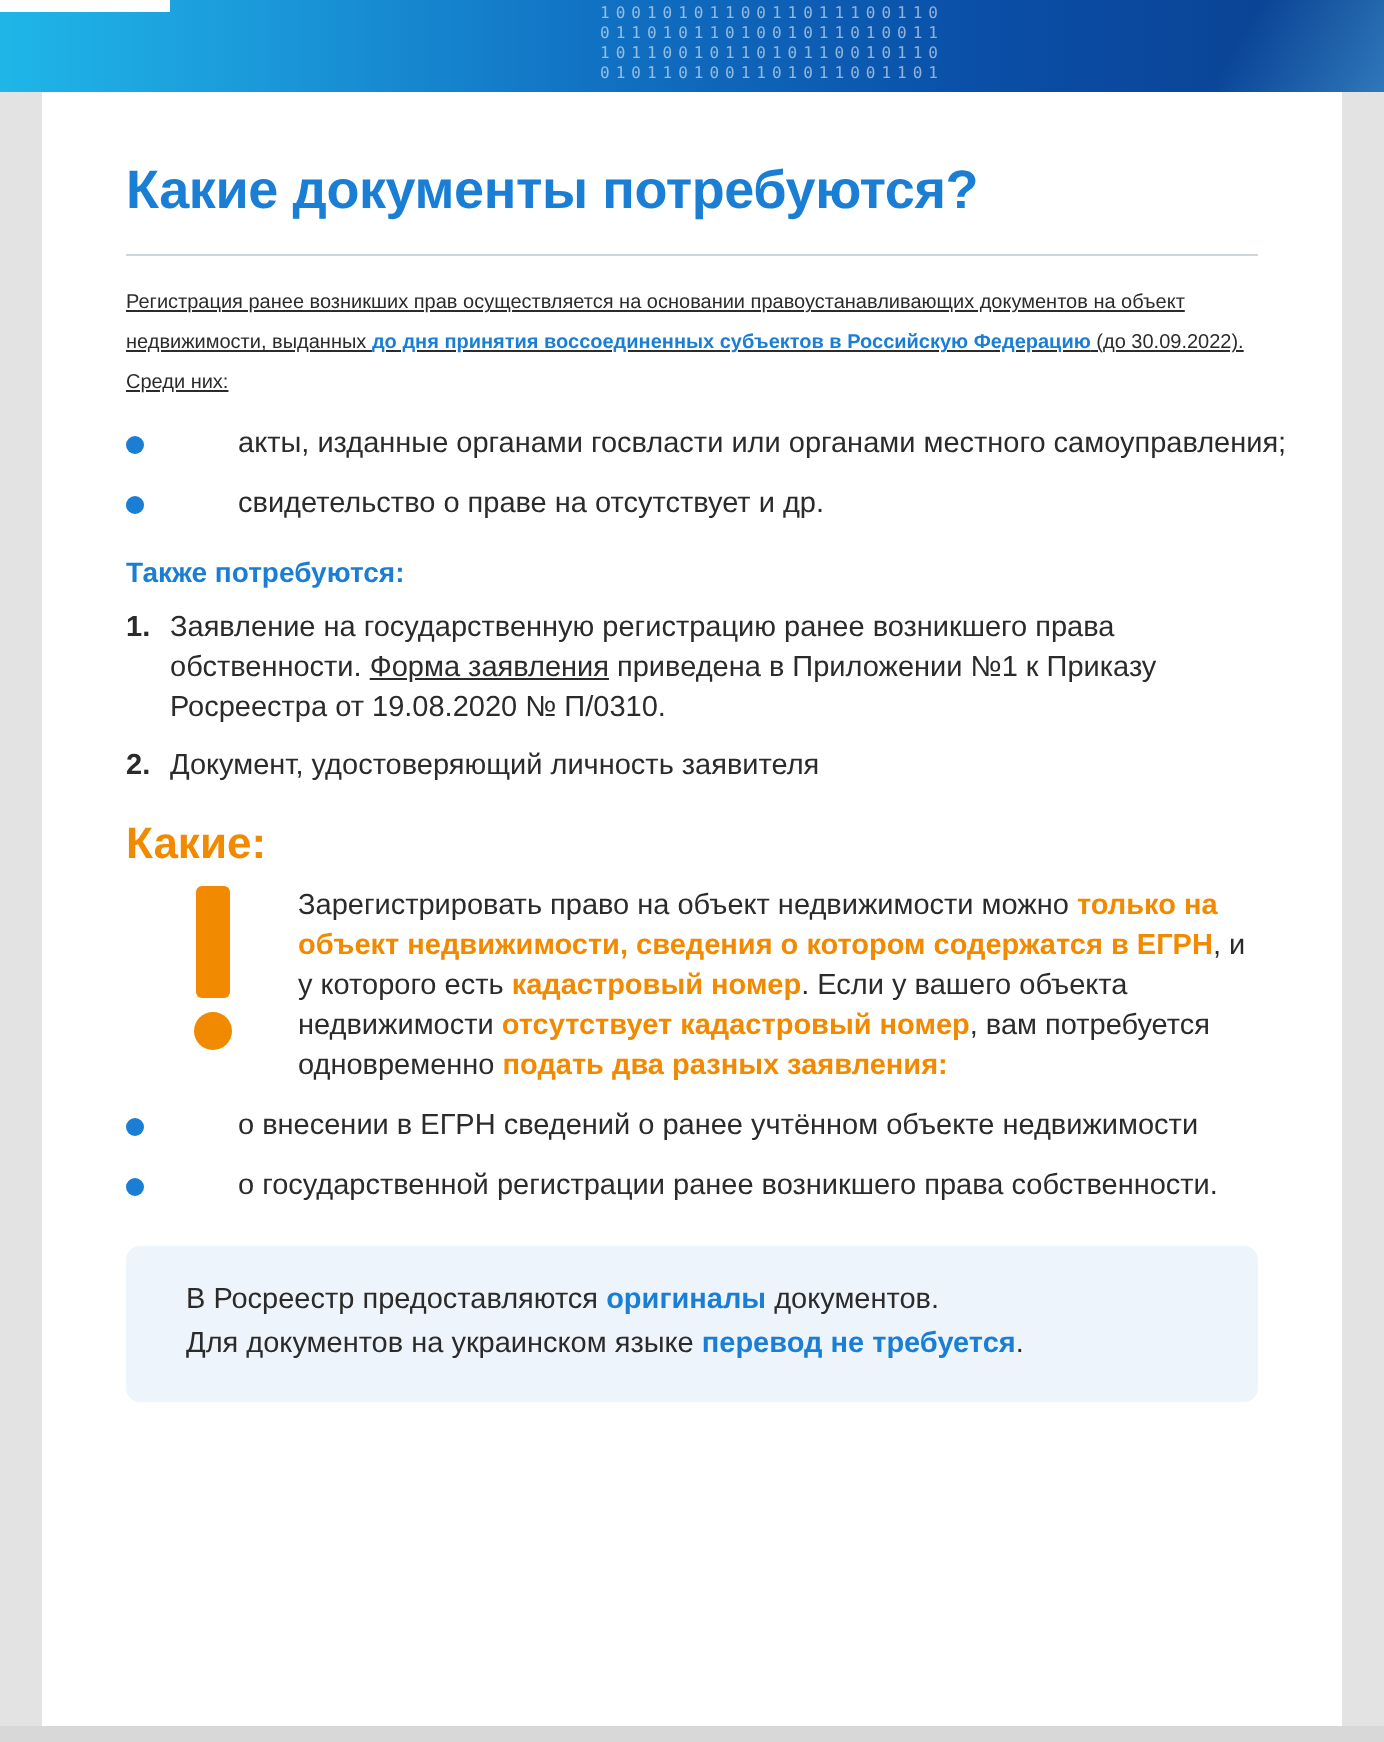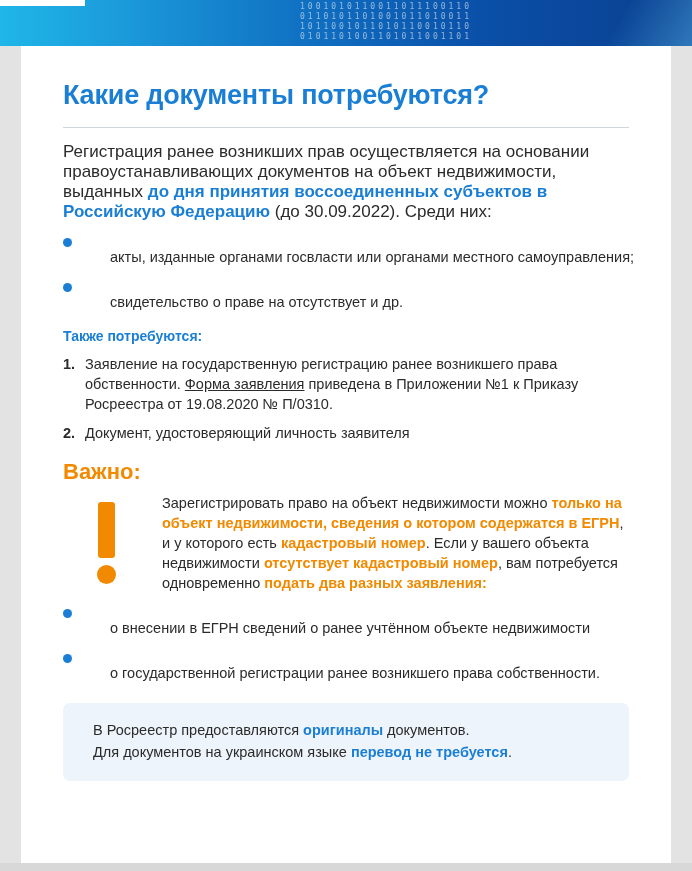--- a/index.html
+++ b/index.html
@@ -96,38 +96,38 @@
     color: #1a7fd4;
     letter-spacing: -0.2px;
   }
   .rule {
     margin: 16px 20px 0 20px;
     height: 1px;
     background: #cfd6dd;
   }
   .body-block {
     padding: 14px 20px 0 20px;
-    font-size: 17px;
-    line-height: 20px;
-    color: #2b2b2b;
+    font-size: 10px;
+    line-height: 20px;
+    color: #2b2b2b;
+    text-decoration: underline;
   }
   .body-block b.blue {
     color: #1a7fd4;
   }
   ul.bullets, ol.numlist {
     margin: 10px 0 0 0;
     padding: 0;
     list-style: none;
   }
   .bullet-row {
     display: flex;
     align-items: flex-start;
     margin-bottom: 10px;
     padding-left: 20px;
-    flex-direction: column;
   }
   .bullet-dot {
     flex: 0 0 auto;
     width: 9px;
     height: 9px;
     border-radius: 50%;
     background: #1a7fd4;
     margin-top: 6px;
     margin-right: 0;
   }
@@ -170,23 +170,22 @@
   }
   h2.important {
     margin: 16px 0 0 0;
     padding-left: 20px;
     font-size: 22px;
     font-weight: bold;
     color: #f18a00;
   }
   .excl-wrap {
     display: flex;
-    align-items: center;
+    align-items: flex-start;
     padding: 6px 20px 0 20px;
-    gap: 13px;
   }
   .excl {
     flex: 0 0 auto;
     width: 86px;
     text-align: center;
     position: relative;
     padding-top: 2px;
   }
   .excl-bar {
     width: 17px;
@@ -276,21 +275,21 @@
       <li class="num-row">
         <span class="num-marker">1.</span>
         <span class="num-text"><span>Заявление на государственную регистрацию ранее возникшего права обственности. </span><u>Форма заявления</u><span> приведена в Приложении №1 к Приказу Росреестра от 19.08.2020 № П/0310.</span></span>
       </li>
       <li class="num-row">
         <span class="num-marker">2.</span>
         <span class="num-text">Документ, удостоверяющий личность заявителя</span>
       </li>
     </ol>
 
-    <h2 class="important">Важно:</h2>
+    <h2 class="important">Какие:</h2>
 
     <div class="excl-wrap">
       <div class="excl">
         <div class="excl-bar"></div>
         <div class="excl-dot"></div>
       </div>
       <div class="excl-text">
         <span>Зарегистрировать право на объект недвижимости можно </span><b>только на объект недвижимости, сведения о котором содержатся в ЕГРН</b><span>, и у которого есть </span><b>кадастровый номер</b><span>. Если у вашего объекта недвижимости </span><b>отсутствует кадастровый номер</b><span>, вам потребуется одновременно </span><b>подать два разных заявления:</b>
       </div>
     </div>

